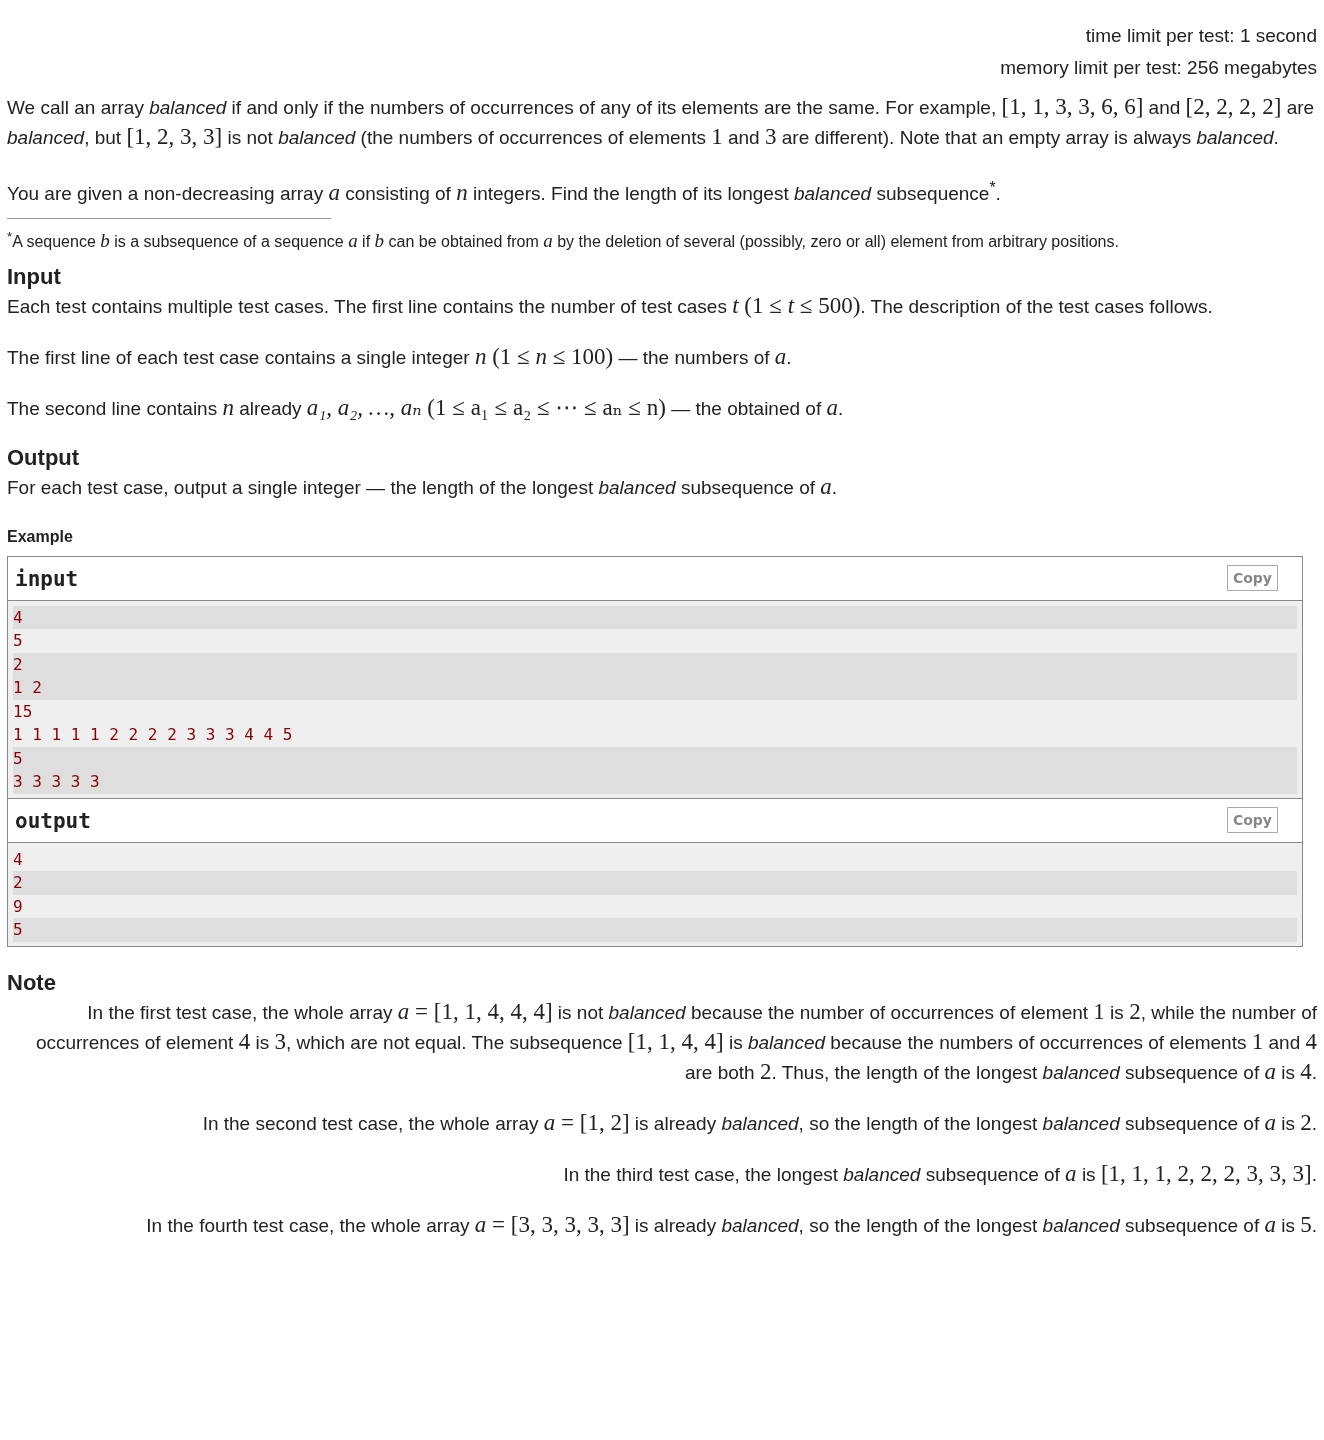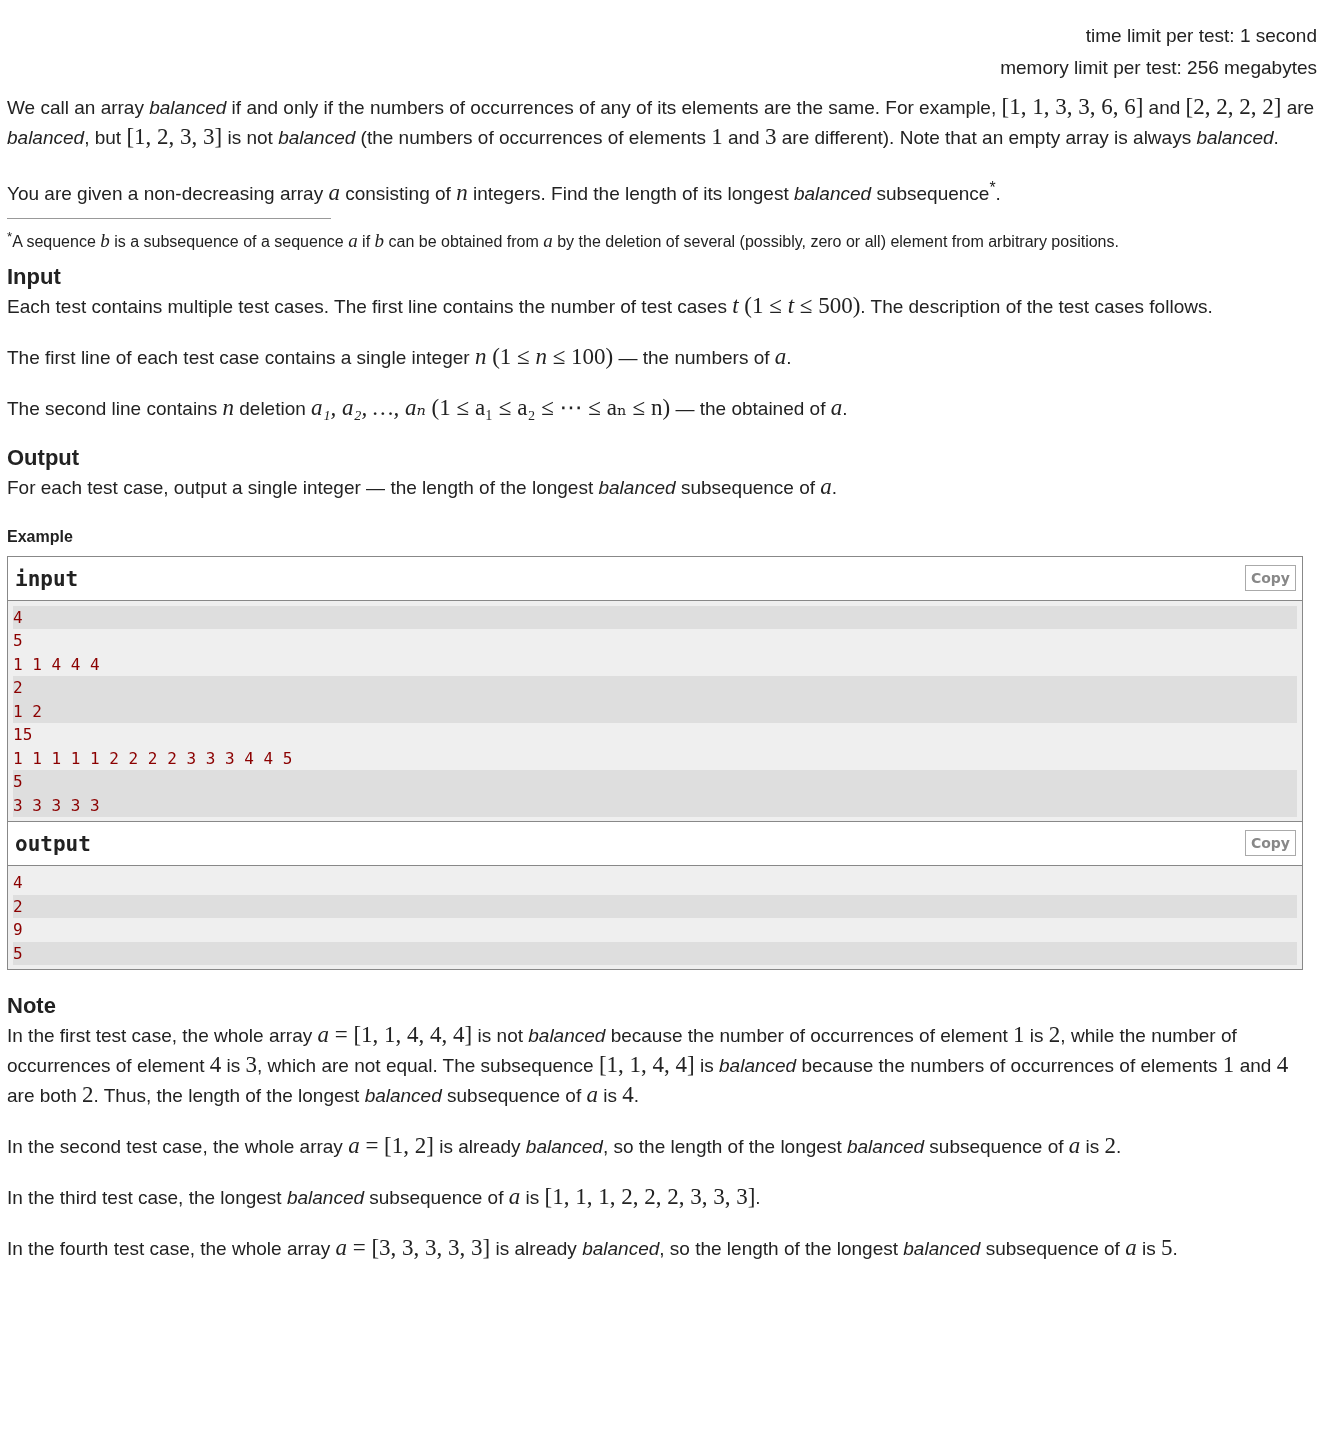--- a/index.html
+++ b/index.html
@@ -27,32 +27,32 @@
   .sec-title.example { font-size: 16px; margin-top: 3px; margin-bottom: 5px; }
   .sample { border: 1px solid #888888; width: 1294px; }
   .sample-head {
     height: 43px; position: relative; border-bottom: 1px solid #888888; background: #fff;
   }
   .sample-head .lbl {
     position: absolute; left: 7px; top: 8px;
     font-family: "DejaVu Sans Mono", monospace; font-weight: bold; font-size: 21px; color: #222;
   }
   .copy-btn {
-    position: absolute; right: 6px; top: 8px;
+    position: absolute; right: 24px; top: 8px;
     border: 1px solid #aaaaaa; background: #fff;
     font-family: "DejaVu Sans", sans-serif; font-size: 14px; color: #888;
     padding: 2px 5px; line-height: 20px; cursor: pointer; font-weight: bold;
   }
   .sample-body { background: #efefef; padding: 5px 5px 4px 5px; }
   .line {
     font-family: "DejaVu Sans Mono", monospace; font-size: 16px; color: #8b0000;
     height: 23.5px; line-height: 23.5px; white-space: pre; padding-left: 0;
   }
   .line.odd { background: #dedede; }
-  .note p { margin-bottom: 21px; }
+  .note p { margin-bottom: 21px; text-align: right; }
 </style>
 </head>
 <body>
 
 <div class="page">
 
   <div class="header">
     <div class="limit">time limit per test: 1 second</div>
     <div class="limit">memory limit per test: 256 megabytes</div>
   </div>
@@ -63,39 +63,38 @@
     <p style="margin-bottom:10px;"><span>You are given a non-decreasing array </span><span class="mv">a</span><span> consisting of </span><span class="mv">n</span><span> integers. Find the length of its longest </span><em>balanced</em><span> subsequence</span><sup>*</sup><span>.</span></p>
 
     <hr class="footnote-rule">
     <div class="footnote"><sup>*</sup><span>A sequence </span><span class="mv">b</span><span> is a subsequence of a sequence </span><span class="mv">a</span><span> if </span><span class="mv">b</span><span> can be obtained from </span><span class="mv">a</span><span> by the deletion of several (possibly, zero or all) element from arbitrary positions.</span></div>
   </div>
 
   <div class="input-spec">
     <div class="sec-title">Input</div>
     <p><span>Each test contains multiple test cases. The first line contains the number of test cases </span><span class="mv">t</span><span class="m"> (1 ≤ </span><span class="mv">t</span><span class="m"> ≤ 500)</span><span>. The description of the test cases follows.</span></p>
     <p><span>The first line of each test case contains a single integer </span><span class="mv">n</span><span class="m"> (1 ≤ </span><span class="mv">n</span><span class="m"> ≤ 100)</span><span> — the numbers of </span><span class="mv">a</span><span>.</span></p>
-    <p><span>The second line contains </span><span class="mv">n</span><span> deletion </span><span class="mv">a₁, a₂, …, aₙ</span><span class="m"> (1 ≤ a₁ ≤ a₂ ≤ ⋯ ≤ aₙ ≤ n)</span><span> — the obtained of </span><span class="mv">a</span><span>.</span></p>
+    <p><span>The second line contains </span><span class="mv">n</span><span> already </span><span class="mv">a₁, a₂, …, aₙ</span><span class="m"> (1 ≤ a₁ ≤ a₂ ≤ ⋯ ≤ aₙ ≤ n)</span><span> — the obtained of </span><span class="mv">a</span><span>.</span></p>
   </div>
 
   <div class="output-spec">
     <div class="sec-title">Output</div>
     <p><span>For each test case, output a single integer — the length of the longest </span><em>balanced</em><span> subsequence of </span><span class="mv">a</span><span>.</span></p>
   </div>
 
   <div class="example">
     <div class="sec-title example">Example</div>
     <div class="sample">
       <div class="sample-head">
         <span class="lbl">input</span>
         <span class="copy-btn">Copy</span>
       </div>
       <div class="sample-body" id="input-body">
           <div class="line odd">4</div>
           <div class="line">5</div>
-          <div class="line">1 1 4 4 4</div>
           <div class="line odd">2</div>
           <div class="line odd">1 2</div>
           <div class="line">15</div>
           <div class="line">1 1 1 1 1 2 2 2 2 3 3 3 4 4 5</div>
           <div class="line odd">5</div>
           <div class="line odd">3 3 3 3 3</div>
         </div>
       <div class="sample-head" style="border-top:1px solid #888;">
         <span class="lbl">output</span>
         <span class="copy-btn">Copy</span>

